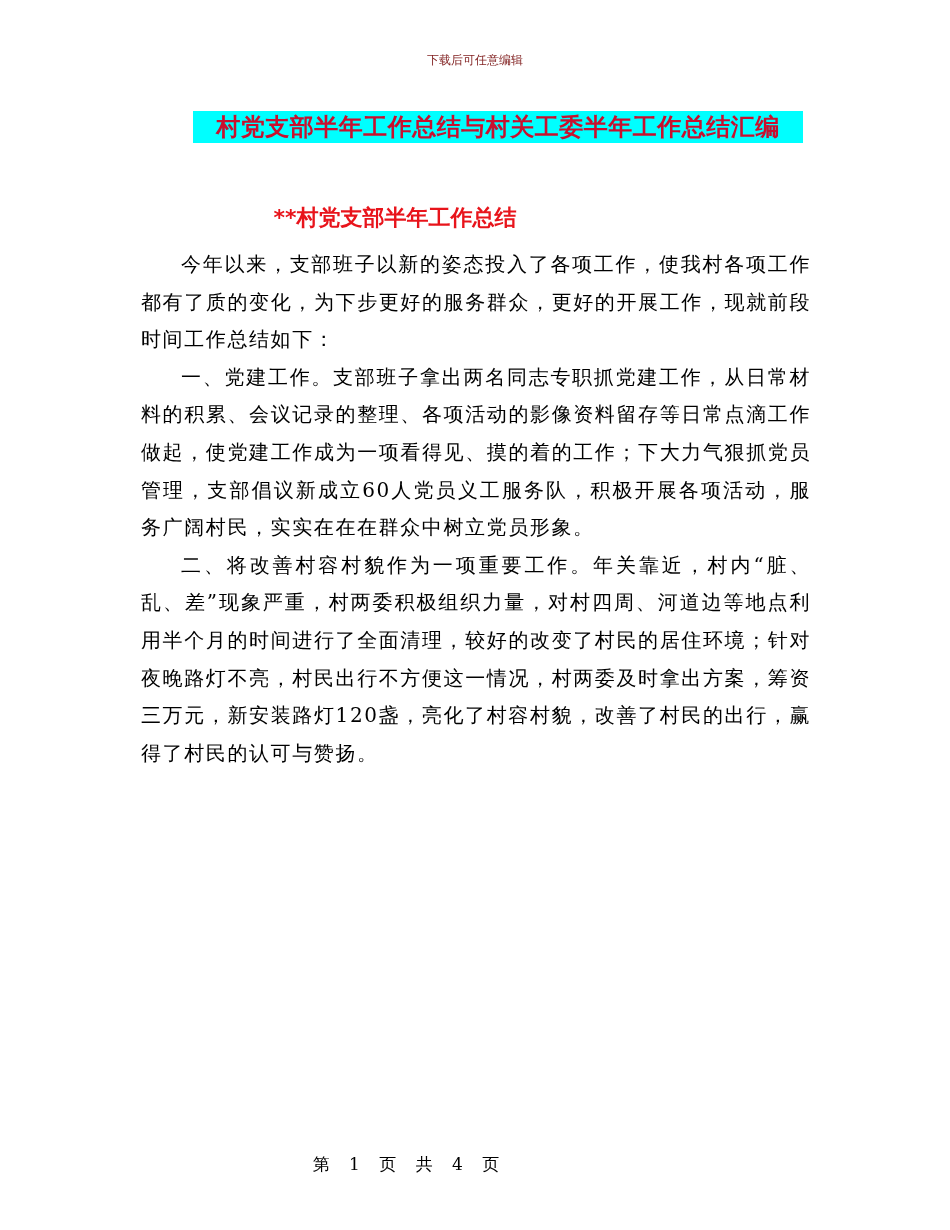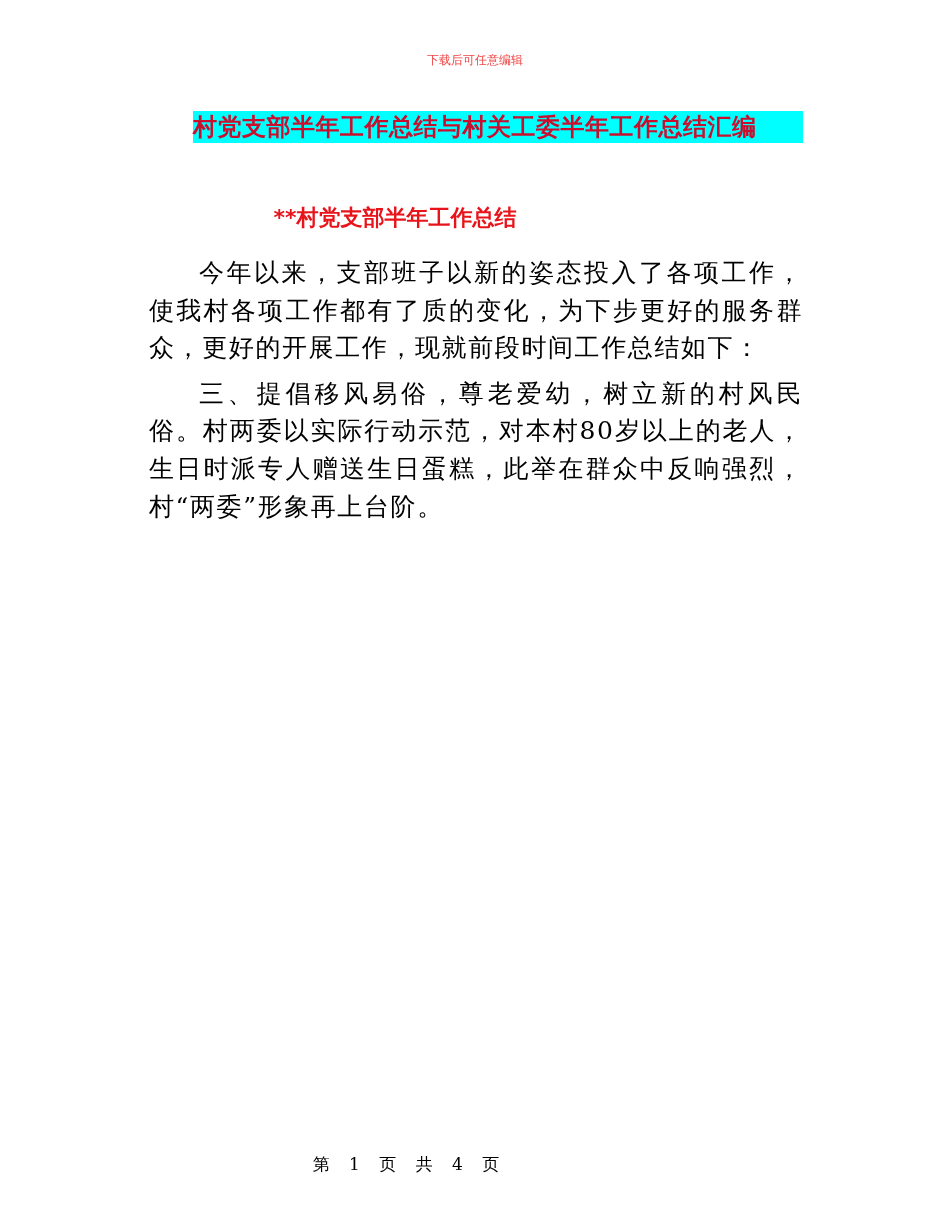--- a/index.html
+++ b/index.html
@@ -1,45 +1,46 @@
 <!DOCTYPE html>
 <html><head>
 <meta charset="utf-8">
 <style>
   html, body { margin: 0; padding: 0; background: #ffffff; }
   body { width: 950px; height: 1230px; position: relative; overflow: hidden;
          font-family: "DejaVu Serif", "Liberation Serif", serif; color: #000; }
   .header-note { position: absolute; top: 52px; left: 0; width: 950px; text-align: center;
-                 font-size: 12px; color: #ef4444; font-family: Liberation Serif, serif; }
+                 font-size: 12px; color: #7f1d1d; font-family: Liberation Serif, serif; }
   .main-title { position: absolute; top: 111px; left: 193px; width: 610px; height: 32px;
                 background: #00ffff; color: #c8102e; font-weight: bold; font-size: 24px;
-                line-height: 32px; white-space: nowrap;
+                line-height: 32px; text-align: center; white-space: nowrap;
                 font-family: "DejaVu Sans", sans-serif; letter-spacing: 0.5px; }
   .sub-title { position: absolute; top: 203px; left: 0; width: 790px; text-align: center;
                color: #e8141b; font-weight: bold; font-size: 22px;
                font-family: "DejaVu Sans", sans-serif; }
   .body-text { position: absolute; top: 246px; left: 141px; width: 670px; }
-  .para { margin: 8px; font-size: 25px; line-height: 37.6px; text-indent: 2em;
+  .para { margin: 0; font-size: 20px; line-height: 37.6px; text-indent: 2em;
           text-align: justify; letter-spacing: 1.6px; }
   .footer { position: absolute; top: 1153px; left: 0; width: 812px; text-align: center;
             font-size: 17px; word-spacing: 8px; }
   .footer span { margin: 0 3px; }
 </style>
 </head>
 <body>
 
 <div class="header-note">下载后可任意编辑</div>
 
 <div class="main-title">村党支部半年工作总结与村关工委半年工作总结汇编</div>
 
 <div class="sub-title">**村党支部半年工作总结</div>
 
 <div class="body-text">
   <p class="para">今年以来，支部班子以新的姿态投入了各项工作，使我村各项工作都有了质的变化，为下步更好的服务群众，更好的开展工作，现就前段时间工作总结如下：</p>
-  <p class="para">三、提倡移风易俗，尊老爱幼，树立新的村风民俗。村两委以实际行动示范，对本村80岁以上的老人，生日时派专人赠送生日蛋糕，此举在群众中反响强烈，村“两委”形象再上台阶。</p>
+  <p class="para">一、党建工作。支部班子拿出两名同志专职抓党建工作，从日常材料的积累、会议记录的整理、各项活动的影像资料留存等日常点滴工作做起，使党建工作成为一项看得见、摸的着的工作；下大力气狠抓党员管理，支部倡议新成立60人党员义工服务队，积极开展各项活动，服务广阔村民，实实在在在群众中树立党员形象。</p>
+  <p class="para">二、将改善村容村貌作为一项重要工作。年关靠近，村内“脏、乱、差”现象严重，村两委积极组织力量，对村四周、河道边等地点利用半个月的时间进行了全面清理，较好的改变了村民的居住环境；针对夜晚路灯不亮，村民出行不方便这一情况，村两委及时拿出方案，筹资三万元，新安装路灯120盏，亮化了村容村貌，改善了村民的出行，赢得了村民的认可与赞扬。</p>
 </div>
 
 <div class="footer">
   <span>第</span>
   <span>1</span>
   <span>页</span>
   <span>共</span>
   <span>4</span>
   <span>页</span>
 </div>

